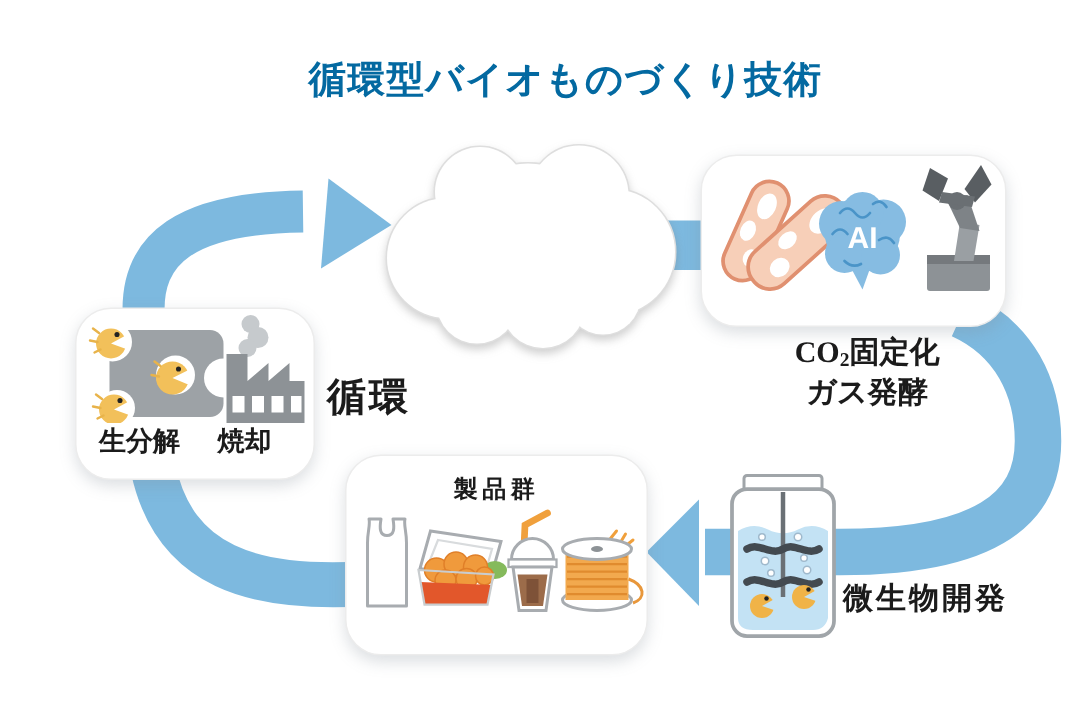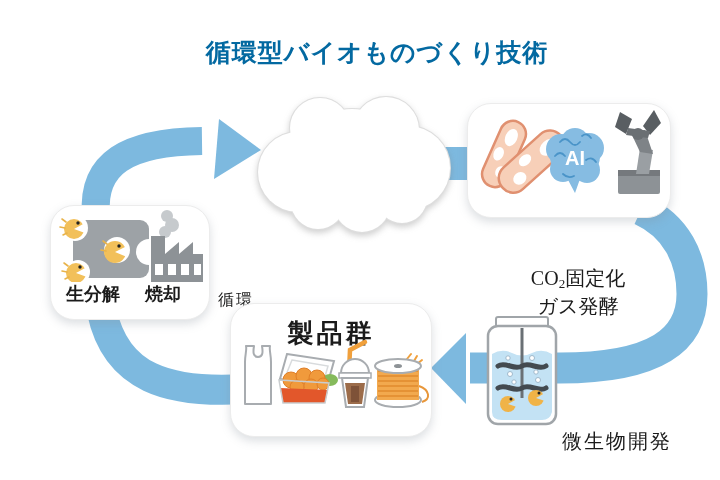--- a/index.html
+++ b/index.html
@@ -14,26 +14,26 @@
          box-shadow:0 4px 10px rgba(130,140,150,0.28);}
   .panel svg{position:absolute;left:0;top:0;}
   
   .cloud-wrap{left:250px;top:86px;width:210px;height:156px;}
   .cloud-wrap svg{filter:drop-shadow(0 3px 3px rgba(120,120,120,0.35));}
   .cloud-label{position:absolute;left:25px;top:48px;width:160px;text-align:center;
                font-family:"Liberation Sans","DejaVu Sans",sans-serif;font-weight:bold;
                font-size:46px;color:#111;}
   .cloud-label sub{font-size:27px;line-height:0;vertical-align:-6px;}
   
-  .jp-label{position:absolute;color:#1b1b1b;font-weight:normal;margin-top:43px;}
+  .jp-label{position:absolute;color:#1b1b1b;font-weight:bold;}
   .fixation-caption{left:493px;top:222px;width:170px;text-align:center;font-size:20px;line-height:1.3;}
   .fixation-caption sub{font-size:13px;vertical-align:-3px;}
-  .cycle-label{left:218px;top:247px;font-size:16px;letter-spacing:2px;}
+  .cycle-label{left:218px;top:247px;font-size:26px;letter-spacing:2px;}
   .gas-label{left:562px;top:385px;font-size:20px;letter-spacing:2px;}
-  .products-title{left:0;right:0;top:12px;text-align:center;font-size:26px;letter-spacing:3px;
+  .products-title{left:0;right:0;top:12px;text-align:center;font-size:16px;letter-spacing:3px;
                   position:absolute;font-weight:bold;color:#1b1b1b;}
   .disposal-label{position:absolute;top:76px;font-size:18px;font-weight:bold;color:#1b1b1b;text-align:center;}
   .disposal-label.bio{left:10px;width:64px;}
   .disposal-label.inc{left:82px;width:60px;}
 </style>
 </head>
 <body>
 
 <div class="canvas">
 

